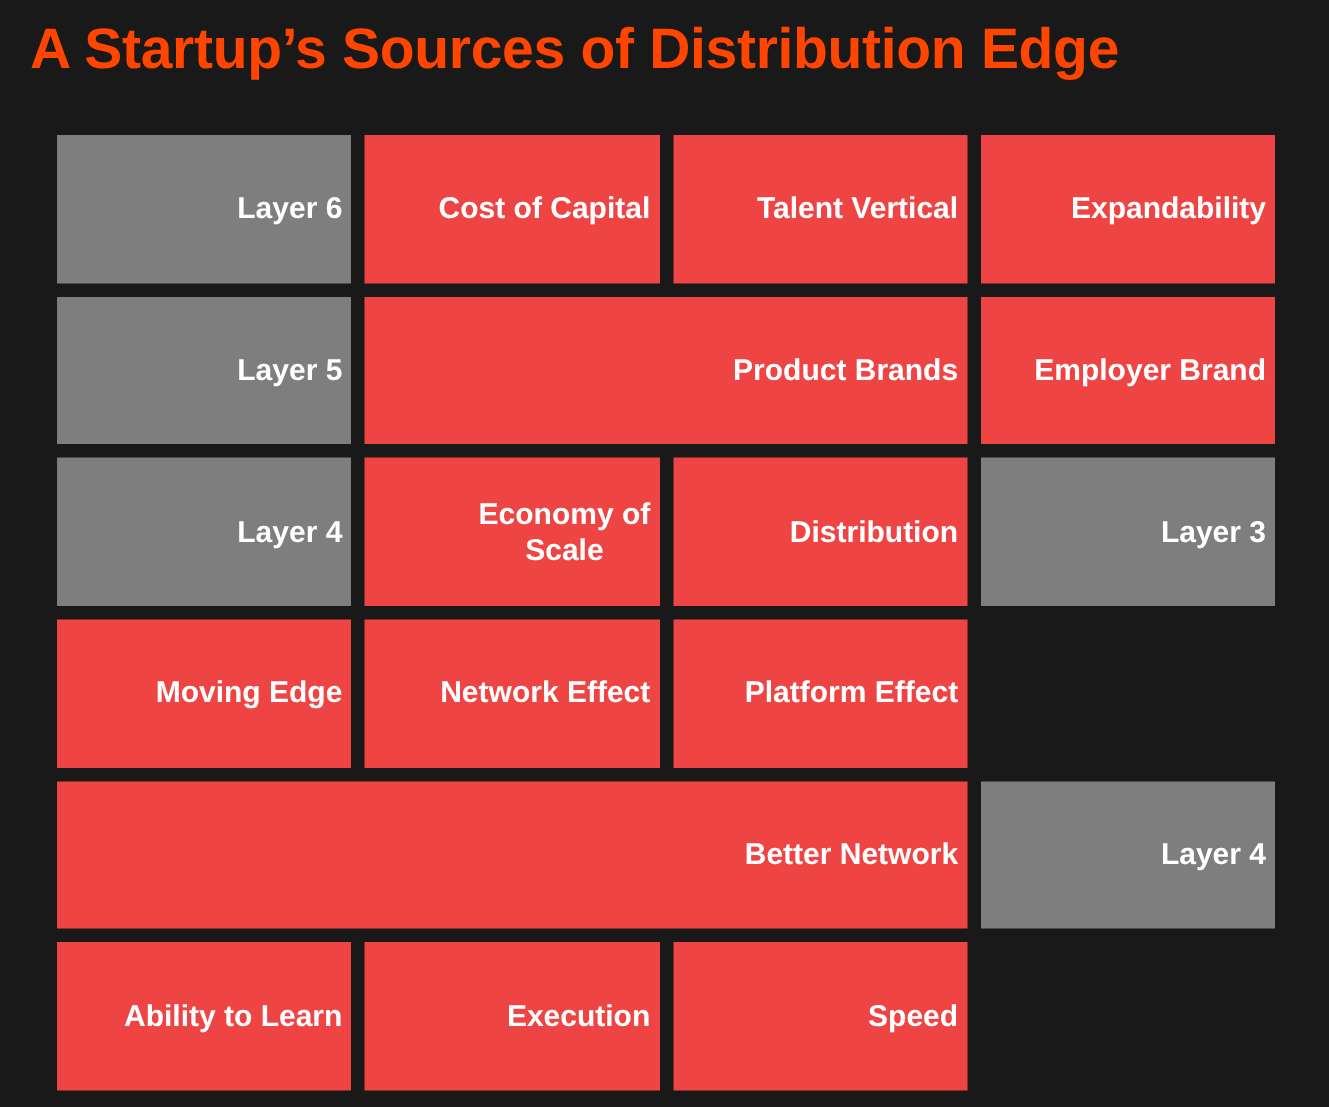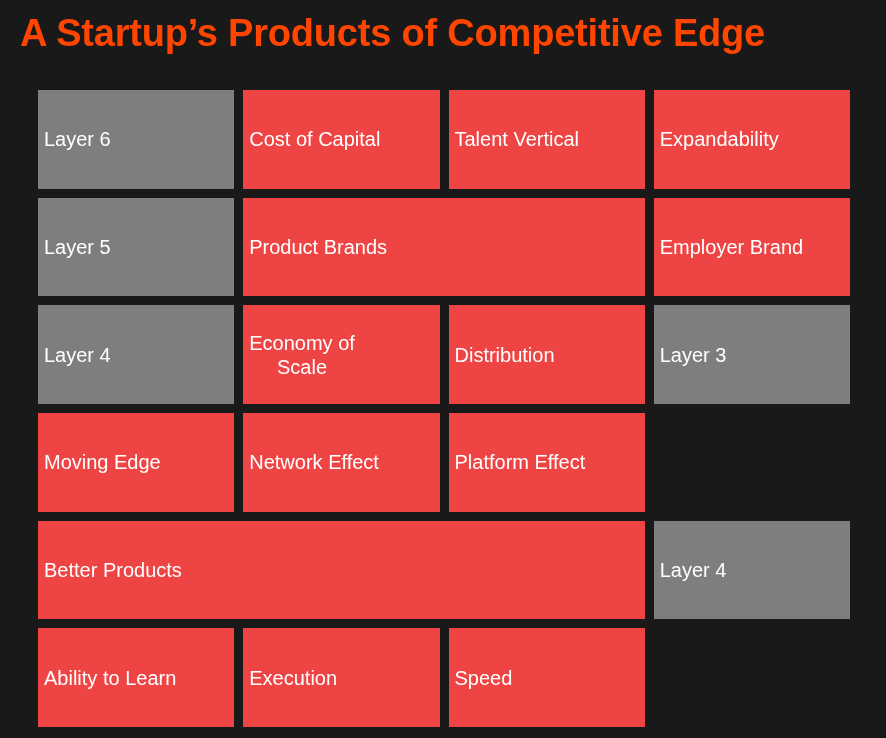--- a/index.html
+++ b/index.html
@@ -41,46 +41,46 @@
     height: 637px;
     display: grid;
     grid-template-columns: repeat(4, 1fr);
     grid-template-rows: repeat(6, 1fr);
     column-gap: 9px;
     row-gap: 9px;
   }
   .cell {
     display: flex;
     align-items: center;
-    justify-content: flex-start;
+    justify-content: flex-end;
     text-align: center;
     color: #FFFFFF;
     font-size: 20px;
-    font-weight: normal;
+    font-weight: bold;
     line-height: 1.2;
     padding: 2px 6px;
     box-sizing: border-box;
     user-select: none;
   }
   .cell.label {
     background: #7E7E7E;
   }
   .cell.item {
     background: #ef4444;
   }
   .span2 { grid-column: span 2; }
   .span3 { grid-column: span 3; }
   .twoline { white-space: pre-line; }
 </style>
 </head>
 <body>
 
 <div id="slide">
 
-  <div id="title">A Startup’s Products of Competitive Edge</div>
+  <div id="title">A Startup’s Sources of Distribution Edge</div>
 
   <div id="grid">
 
     <div class="cell label">
       <span>Layer 6</span>
     </div>
     <div class="cell item">
       <span>Cost of Capital</span>
     </div>
     <div class="cell item">
@@ -118,21 +118,21 @@
       <span>Moving Edge</span>
     </div>
     <div class="cell item">
       <span>Network Effect</span>
     </div>
     <div class="cell item">
       <span>Platform Effect</span>
     </div>
 
     <div class="cell item span3">
-      <span>Better Products</span>
+      <span>Better Network</span>
     </div>
 
     <div class="cell label">
       <span>Layer 4</span>
     </div>
     <div class="cell item">
       <span>Ability to Learn</span>
     </div>
     <div class="cell item">
       <span>Execution</span>

